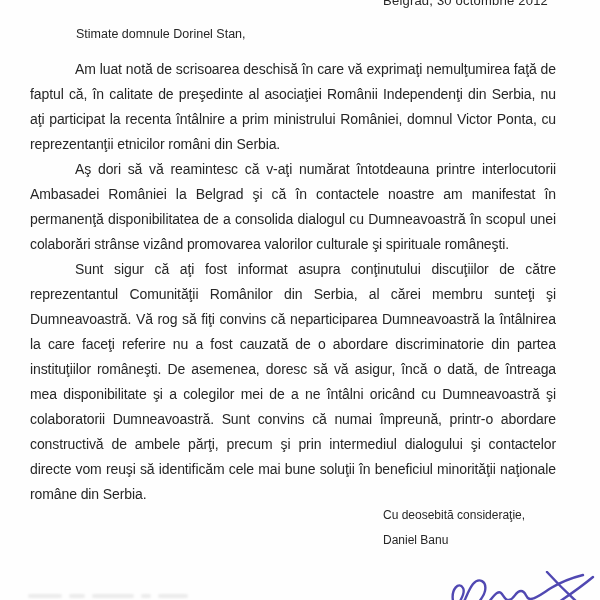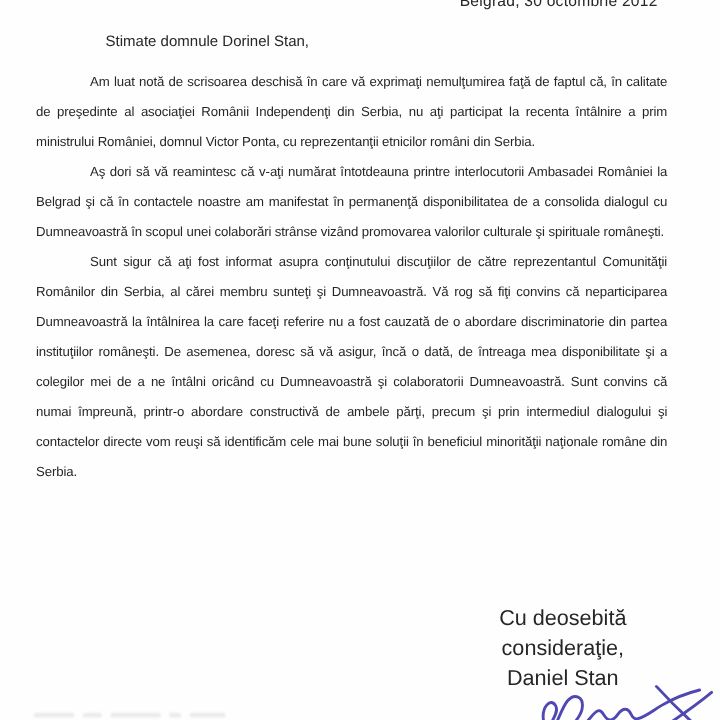--- a/index.html
+++ b/index.html
@@ -21,44 +21,43 @@
     right: 52px;
     font-size: 13px;
     letter-spacing: 0.2px;
     white-space: nowrap;
   }
   .salutation {
     position: absolute;
     top: 27px;
     left: 76px;
     font-size: 12.5px;
-    margin-left: 12px;
   }
   .letter-body {
     position: absolute;
     top: 57px;
     left: 30px;
     width: 526px;
-    font-size: 11px;
+    font-size: 14px;
     line-height: 25px;
     text-align: justify;
     letter-spacing: -0.1px;
   }
   .letter-body p {
     margin: 0;
     text-indent: 45px;
   }
   .closing {
     position: absolute;
     top: 503px;
     right: 45px;
     width: 172px;
-    font-size: 18px;
+    font-size: 12px;
     line-height: 25px;
-    text-align: center;
+    text-align: left;
   }
   .signature {
     position: absolute;
     left: 443px;
     top: 571px;
     width: 155px;
     height: 45px;           
   }
   .footer-marks {
     position: absolute;
@@ -91,21 +90,21 @@
 <div class="salutation">Stimate domnule Dorinel Stan,</div>
 
 <div class="letter-body">
   <p>Am luat notă de scrisoarea deschisă în care vă exprimaţi nemulţumirea faţă de faptul că, în calitate de preşedinte al asociaţiei Românii Independenţi din Serbia, nu aţi participat la recenta întâlnire a prim ministrului României, domnul Victor Ponta, cu reprezentanţii etnicilor români din Serbia.</p>
   <p>Aş dori să vă reamintesc că v-aţi numărat întotdeauna printre interlocutorii Ambasadei României la Belgrad şi că în contactele noastre am manifestat în permanenţă disponibilitatea de a consolida dialogul cu Dumneavoastră în scopul unei colaborări strânse vizând promovarea valorilor culturale şi spirituale româneşti.</p>
   <p>Sunt sigur că aţi fost informat asupra conţinutului discuţiilor de către reprezentantul Comunităţii Românilor din Serbia, al cărei membru sunteţi şi Dumneavoastră. Vă rog să fiţi convins că neparticiparea Dumneavoastră la întâlnirea la care faceţi referire nu a fost cauzată de o abordare discriminatorie din partea instituţiilor româneşti. De asemenea, doresc să vă asigur, încă o dată, de întreaga mea disponibilitate şi a colegilor mei de a ne întâlni oricând cu Dumneavoastră şi colaboratorii Dumneavoastră. Sunt convins că numai împreună, printr-o abordare constructivă de ambele părţi, precum şi prin intermediul dialogului şi contactelor directe vom reuşi să identificăm cele mai bune soluţii în beneficiul minorităţii naţionale române din Serbia.</p>
 </div>
 
 <div class="closing">
   <div>Cu deosebită consideraţie,</div>
-  <div>Daniel Stan</div>
+  <div>Daniel Banu</div>
 </div>
 
 <svg class="signature" viewBox="0 0 155 45" fill="none">
   <path d="M10,30 C8,18 16,10 20,17 C24,24 12,34 16,36 C20,38 24,20 30,13
            C36,6 44,10 42,20 C40,30 28,36 34,38 C42,40 48,26 54,22
            C60,18 60,30 66,29 C72,28 72,20 78,20 C84,20 82,29 88,28
            C94,27 100,22 108,17 C118,11 128,7 140,4" stroke="#5048b2" stroke-width="2.4" stroke-linecap="round"></path>
   <path d="M104,1 C114,12 128,26 144,40" stroke="#5048b2" stroke-width="2.4" stroke-linecap="round"></path>
   <path d="M150,6 C138,16 118,30 96,44" stroke="#5048b2" stroke-width="2.4" stroke-linecap="round"></path>
 </svg>

